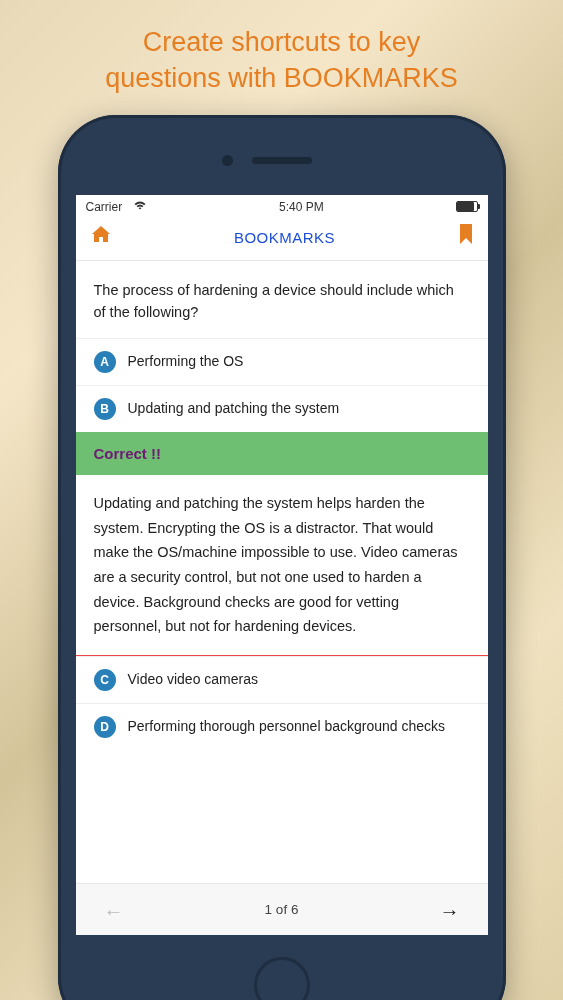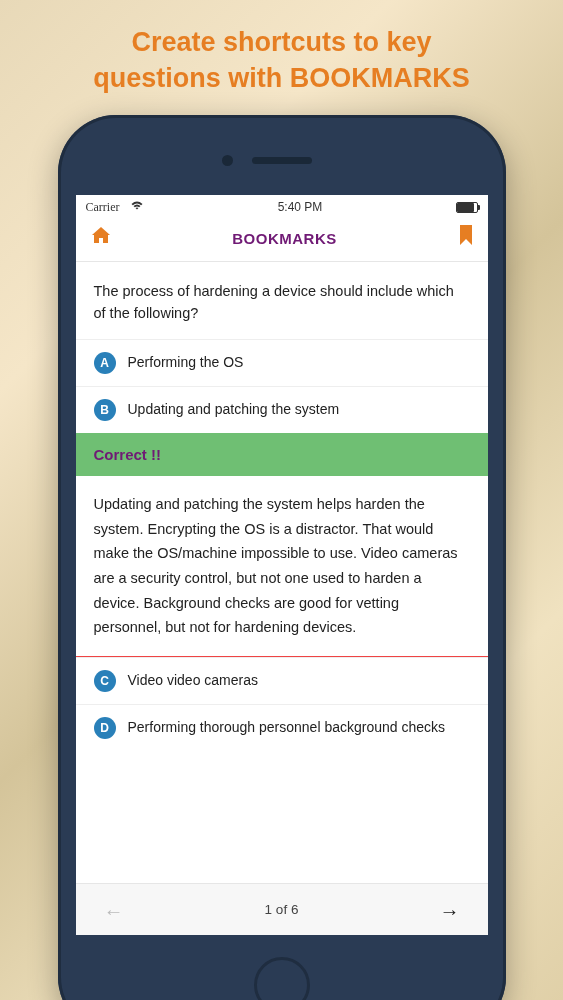--- a/index.html
+++ b/index.html
@@ -8,21 +8,21 @@
       height: 1000px;
       background: linear-gradient(135deg, #e8d9b8 0%, #f5e6c8 25%, #d4c49a 50%, #f0e2c0 75%, #e0d0a8 100%);
       font-family: -apple-system, BlinkMacSystemFont, "Segoe UI", sans-serif;
       overflow: hidden;
       position: relative;
     }
     .promo-text {
       text-align: center;
       color: #e67e22;
       font-size: 27px;
-      font-weight: 700;
+      font-weight: 400;
       padding: 24px 20px 0;
       line-height: 1.35;
     }
     .phone-wrapper {
       position: absolute;
       top: 115px;
       left: 50%;
       transform: translateX(-50%);
       width: 448px;
     }
@@ -71,34 +71,34 @@
       flex-direction: column;
     }
     .status-bar {
       display: flex;
       justify-content: space-between;
       align-items: center;
       padding: 4px 10px 2px;
       font-size: 12px;
       color: #333;
     }
-    .status-left, .status-right { display: flex; align-items: flex-end; gap: 11px; font-family: Liberation Serif, serif; }
+    .status-left, .status-right { display: flex; align-items: flex-end; gap: 11px; }
     .wifi-icon { font-size: 13px; }
     .battery-icon { width: 22px; height: 11px; border: 1px solid #333; border-radius: 2px; position: relative; }
     .battery-icon::after { content: ''; position: absolute; right: -3px; top: 2px; width: 2px; height: 5px; background: #333; border-radius: 0 1px 1px 0; }
     .battery-fill { background: #333; height: 100%; width: 85%; border-radius: 1px; }
     .app-header {
       display: flex;
       justify-content: space-between;
       align-items: center;
       padding: 8px 14px 10px;
       border-bottom: 1px solid #e6e6e6;
     }
     .home-icon { color: #e67e22; font-size: 22px; }
-    .header-title { color: #701a75; font-weight: 700; font-size: 15px; letter-spacing: 0.5px; }
+    .header-title { color: #1d4ed8; font-weight: 400; font-size: 15px; letter-spacing: 0.5px; }
     .bookmark-icon { color: #e67e22; font-size: 22px; }
     .content { flex: 1; overflow-y: auto; padding: 0; }
     .question { padding: 18px 18px 14px; font-size: 14.5px; color: #222; line-height: 1.55; }
     .option {
       display: flex;
       align-items: center;
       gap: 12px;
       padding: 12px 18px;
       border-top: 1px solid #eee;
       font-size: 14px;

